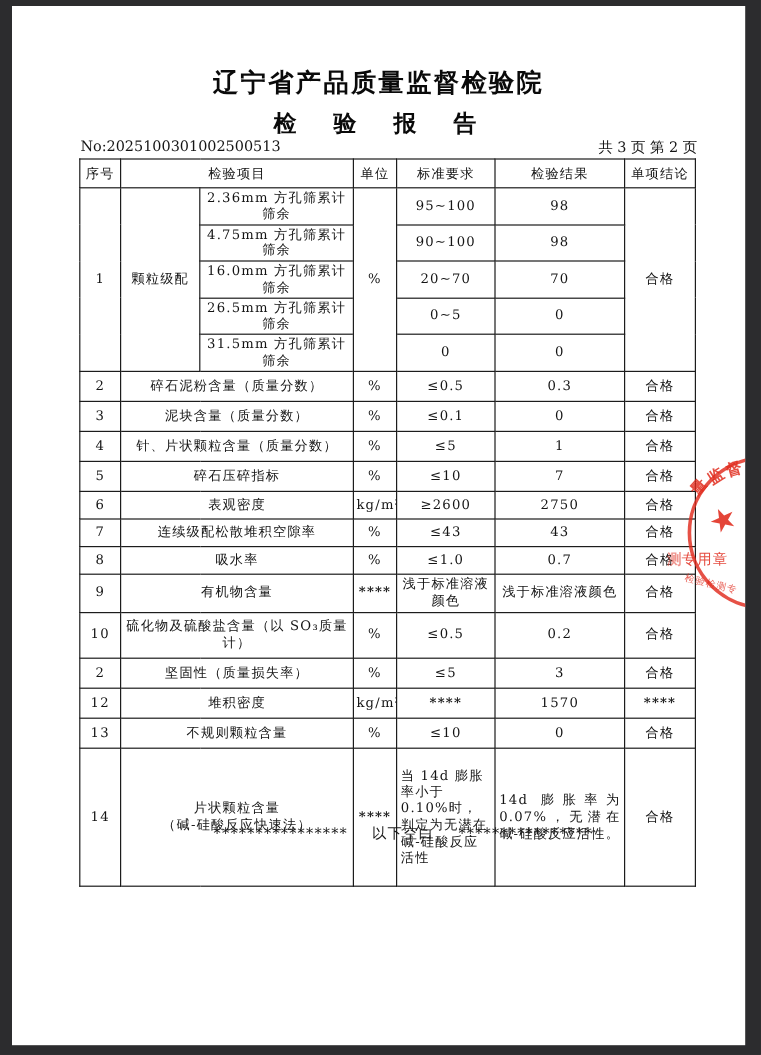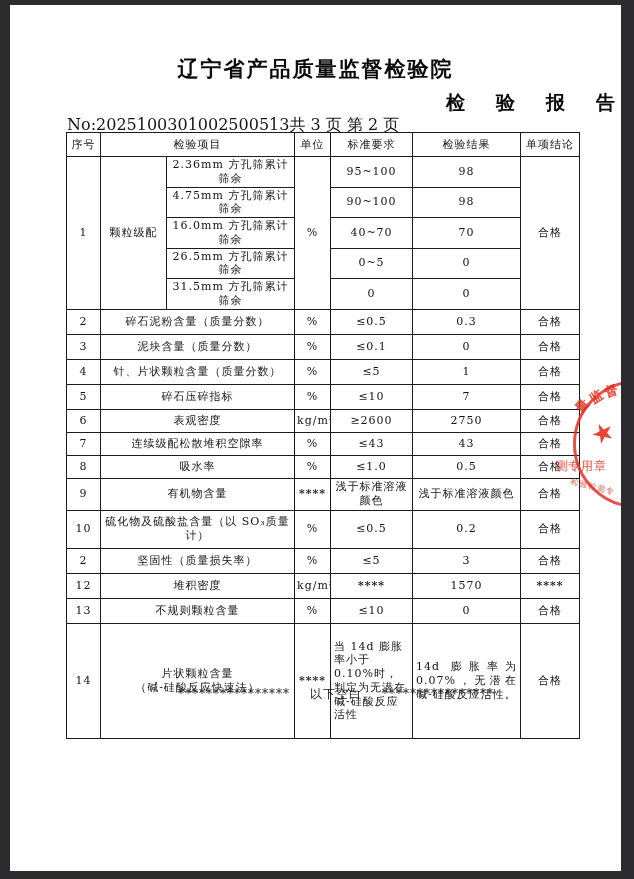--- a/index.html
+++ b/index.html
@@ -3,26 +3,26 @@
 <meta charset="utf-8">
 <style>
   * { margin:0; padding:0; box-sizing:border-box; }
   html,body { width:634px; height:879px; background:#2c2c2e; font-family:"DejaVu Serif","Liberation Serif",serif; }
   .stage { position:relative; width:634px; height:879px; background:#2c2c2e; overflow:hidden; }
   .page { position:absolute; left:10px; top:5px; width:611px; height:866px; background:#ffffff; overflow:hidden; color:#111; }
 
   .org-title { position:absolute; top:50px; left:0; width:100%; text-align:center;
     font-family:"DejaVu Sans","Liberation Sans",sans-serif; font-weight:bold;
     font-size:21px; letter-spacing:2px; color:#0a0a0a; }
-  .report-title { position:absolute; top:85px; left:0; width:100%; text-align:right;
+  .report-title { position:absolute; top:85px; left:0; width:100%; text-align:center;
     font-family:"DejaVu Sans","Liberation Sans",sans-serif; font-weight:bold;
     font-size:19px; letter-spacing:6px; color:#0a0a0a; }
 
   .no-line { position:absolute; top:110px; left:57px; width:514px; display:flex;
-    font-size:16px; color:#151515; }
+    justify-content:space-between; font-size:12px; color:#151515; }
 
   table.report { position:absolute; top:127px; left:56px; width:513px;
     border-collapse:collapse; table-layout:fixed; font-size:11px; color:#141414; }
   table.report td { border:1px solid #1c1c1c; text-align:center; vertical-align:middle;
     padding:1px 2px; letter-spacing:1px; line-height:1.25; overflow:hidden; }
   td.hdr { letter-spacing:3px; }
   tr.sub-row { height:23px; }
   tr.hdr-row { height:24px; }
   td.item-cell { letter-spacing:2px; }
   td.pre { white-space:pre-line; }
@@ -93,21 +93,21 @@
           <td>98</td>
           <td rowspan="5">合格</td>
         </tr>
         <tr class="sub-row">
           <td>4.75mm 方孔筛累计筛余</td>
           <td>90~100</td>
           <td>98</td>
         </tr>
         <tr class="sub-row">
           <td>16.0mm 方孔筛累计筛余</td>
-          <td>40~70</td>
+          <td>20~70</td>
           <td>70</td>
         </tr>
         <tr class="sub-row">
           <td>26.5mm 方孔筛累计筛余</td>
           <td>0~5</td>
           <td>0</td>
         </tr>
         <tr class="sub-row">
           <td>31.5mm 方孔筛累计筛余</td>
           <td>0</td>
@@ -159,21 +159,21 @@
             <td>%</td>
             <td>≤43</td>
             <td>43</td>
             <td>合格</td>
           </tr>
           <tr style="height: 23px;">
             <td>8</td>
             <td colspan="2" class="item-cell pre">吸水率</td>
             <td>%</td>
             <td>≤1.0</td>
-            <td>0.5</td>
+            <td>0.7</td>
             <td>合格</td>
           </tr>
           <tr style="height: 32px;">
             <td>9</td>
             <td colspan="2" class="item-cell pre">有机物含量</td>
             <td class="stars">****</td>
             <td>浅于标准溶液颜色</td>
             <td>浅于标准溶液颜色</td>
             <td>合格</td>
           </tr>

